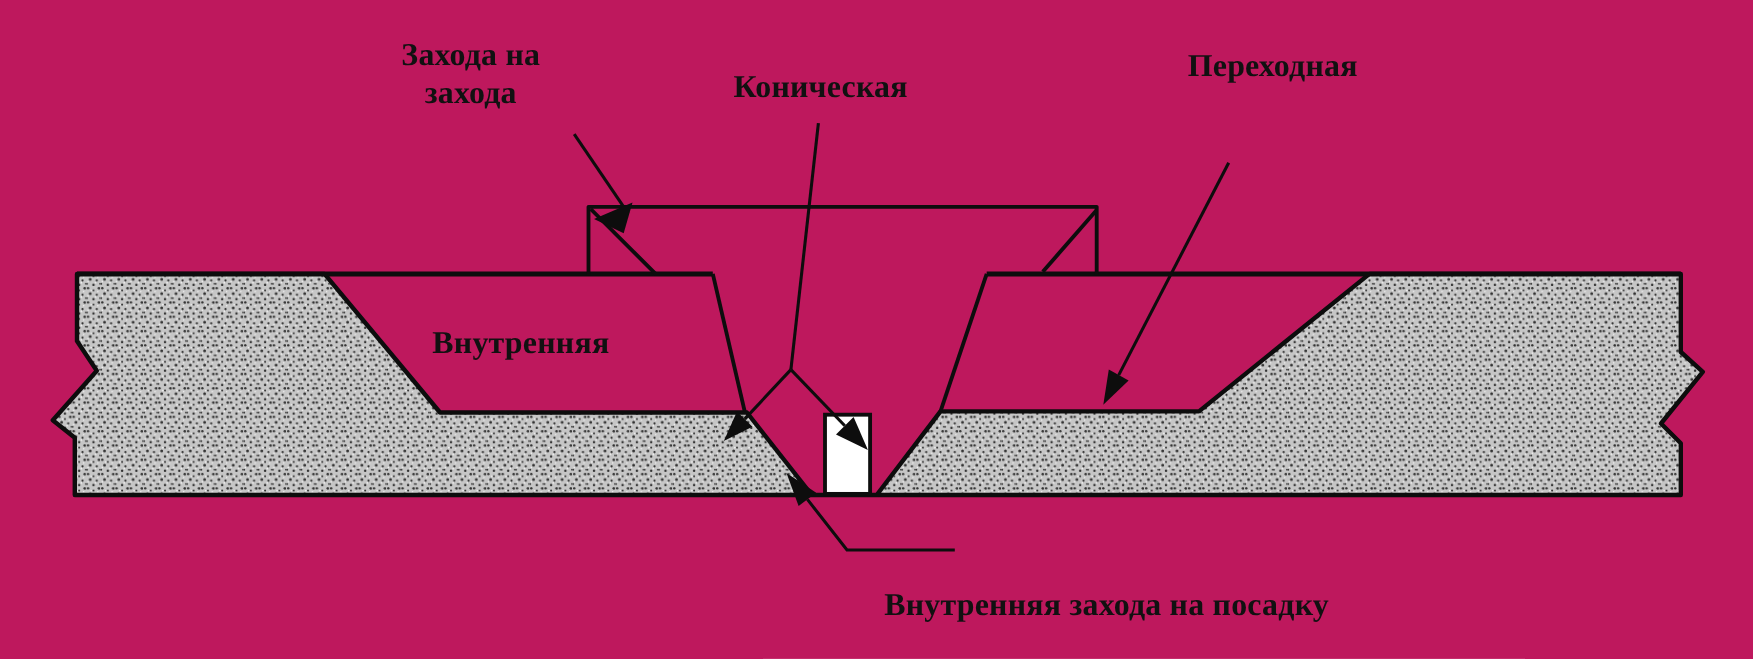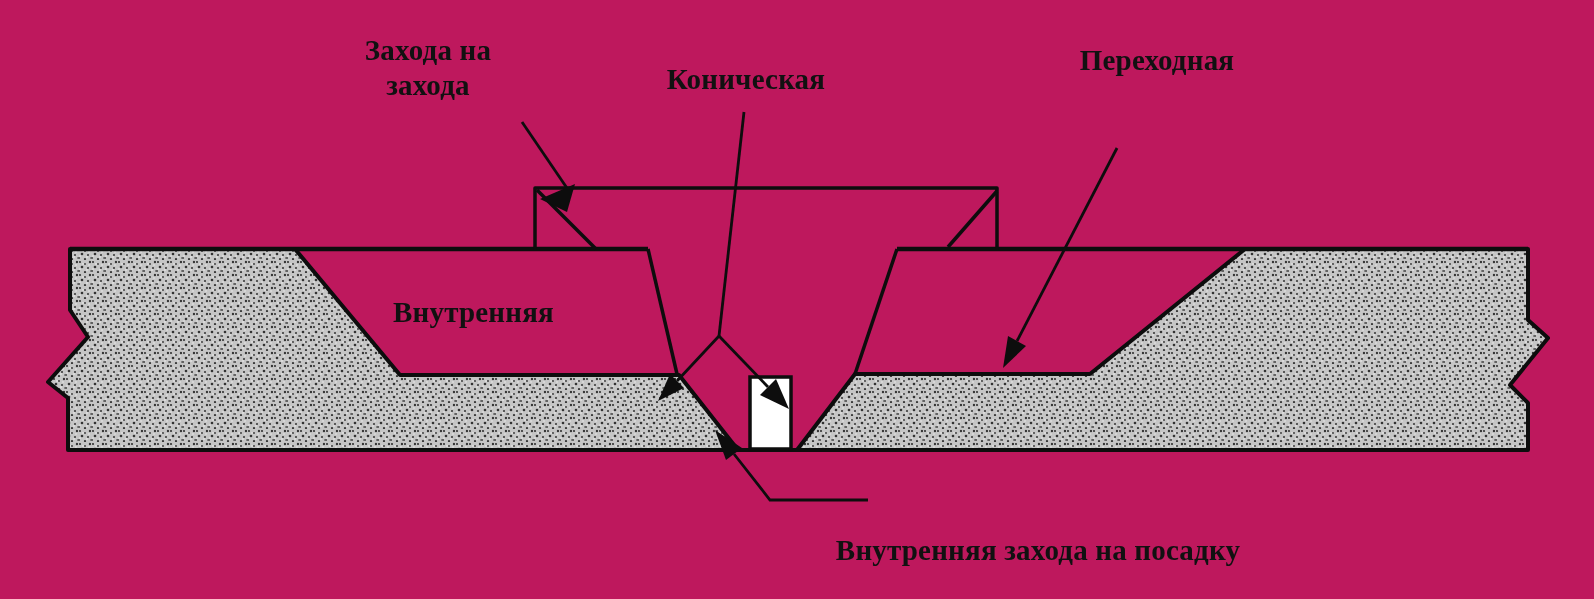--- a/index.html
+++ b/index.html
@@ -85,15 +85,15 @@
   </div>
 
   <div class="lbl" style="left:656px;top:62px;width:180px;">Коническая</div>
 
   <div class="lbl" style="left:1038px;top:43px;width:238px;">
     <div>Переходная</div>
   </div>
 
   <div class="lbl" style="left:391px;top:295px;width:165px;">Внутренняя</div>
 
-  <div class="lbl" style="left:808px;top:533px;width:460px;">Внутренняя захода на посадку</div>
+  <div class="lbl" style="left:776px;top:533px;width:460px;">Внутренняя захода на посадку</div>
 
 </div>
 
 </body></html>

